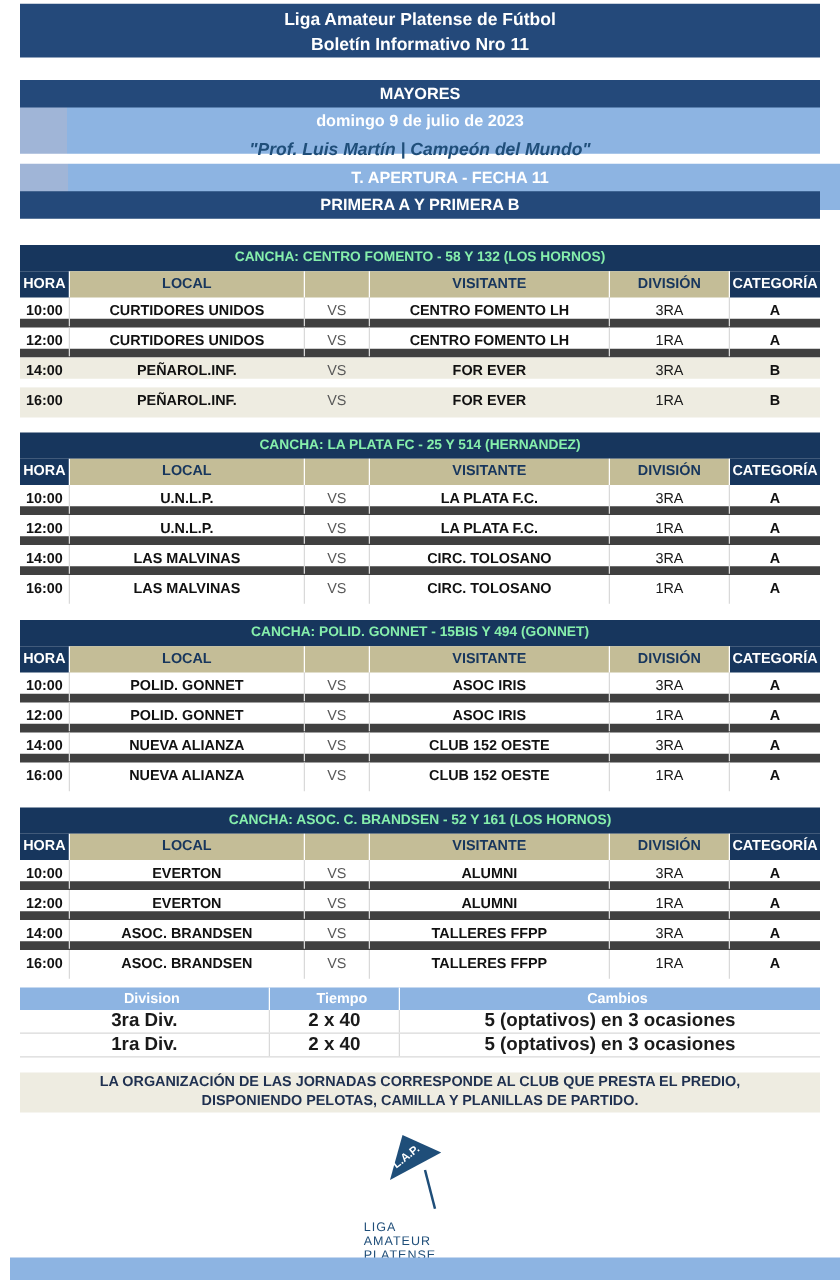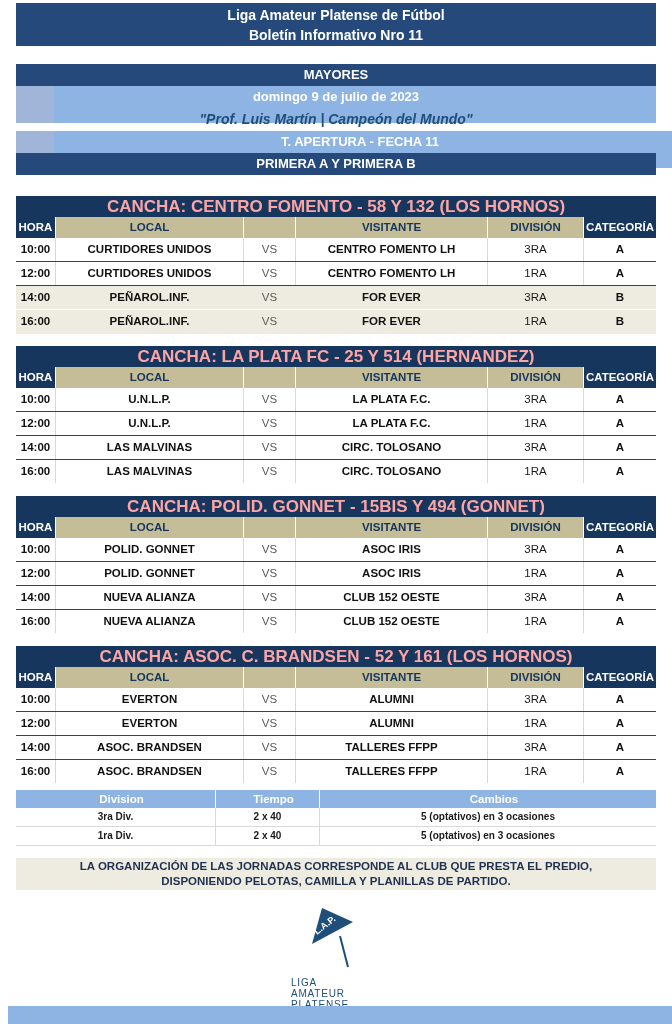--- a/index.html
+++ b/index.html
@@ -20,32 +20,32 @@
   .band.navy{background:#24497A;}
   .band.blue{background:linear-gradient(to right,#A0B5D7 0 38px,#8DB4E2 38px);}
   .quote{
     position:absolute;left:16px;top:107px;width:640px;height:24px;line-height:24px;
     text-align:center;color:#1F4E79;font-weight:bold;font-style:italic;font-size:14px;
   }
   
   .venues{position:absolute;left:16px;top:196px;width:640px;}
   .venue{margin-bottom:12px;}
   .vtitle{
-    height:21px;line-height:21px;background:#17365D;color:#fca5a5;
-    font-weight:bold;font-size:17px;text-align:center;
+    height:21px;line-height:21px;background:#17365D;color:#86efac;
+    font-weight:bold;font-size:11px;text-align:center;
   }
   .vhead,.trow{display:grid;grid-template-columns:40px 188px 52px 192px 96px 72px;box-sizing:border-box;}
   .vhead{height:21px;}
   .vhead .cell{
     box-sizing:border-box;height:21px;line-height:21px;text-align:center;
     font-weight:bold;font-size:11.5px;background:#C4BD97;color:#17365D;border-right:1px solid #ffffff;
   }
   .vhead .cell:last-child{border-right:none;}
   .vhead .cell.hnavy{background:#17365D;color:#ffffff;}
-  .trow{height:24px;border-bottom:1px solid #404040;}
+  .trow{height:24px;border-bottom:7px solid #404040;}
   .trow:last-child{border-bottom:none;}
   .trow .cell{
     box-sizing:border-box;height:23px;line-height:23px;text-align:center;
     font-size:11.5px;border-right:1px solid #D9D9D9;color:#1a1a1a;overflow:hidden;white-space:nowrap;
   }
   .trow .cell:last-child{border-right:none;}
   .trow .c-hora,.trow .c-local,.trow .c-visit,.trow .c-cat{font-weight:bold;color:#111111;}
   .trow .c-vs{color:#595959;}
   .trow.alt{background:#EEECE1;border-bottom-color:#ffffff;}
   .trow.alt .cell{border-right-color:transparent;}
@@ -54,21 +54,21 @@
   .rhead,.rrow{display:grid;grid-template-columns:200px 104px 336px;box-sizing:border-box;}
   .rhead{height:18px;background:#8DB4E2;}
   .rhead .rcell{
     box-sizing:border-box;height:18px;line-height:18px;text-align:center;color:#ffffff;
     font-weight:bold;font-size:11.5px;border-right:1px solid #ffffff;padding-left:12px;
   }
   .rhead .rcell:last-child{border-right:none;}
   .rrow{height:19px;border-bottom:1px solid #D9D9D9;}
   .rrow .rcell{
     box-sizing:border-box;height:18px;line-height:18px;text-align:center;color:#1a1a1a;
-    font-weight:bold;font-size:10px;border-right:1px solid #D9D9D9;
+    font-weight:bold;font-size:15px;border-right:1px solid #D9D9D9;
   }
   .rrow .rcell:last-child{border-right:none;}
   
   .note{
     position:absolute;left:16px;top:858px;width:640px;height:32px;background:#EEECE1;
     display:flex;flex-direction:column;justify-content:center;align-items:center;
     font-weight:bold;font-size:11.5px;line-height:15px;color:#1F3050;text-align:center;
   }
   
   .logo{position:absolute;left:0;top:905px;width:672px;height:100px;}

